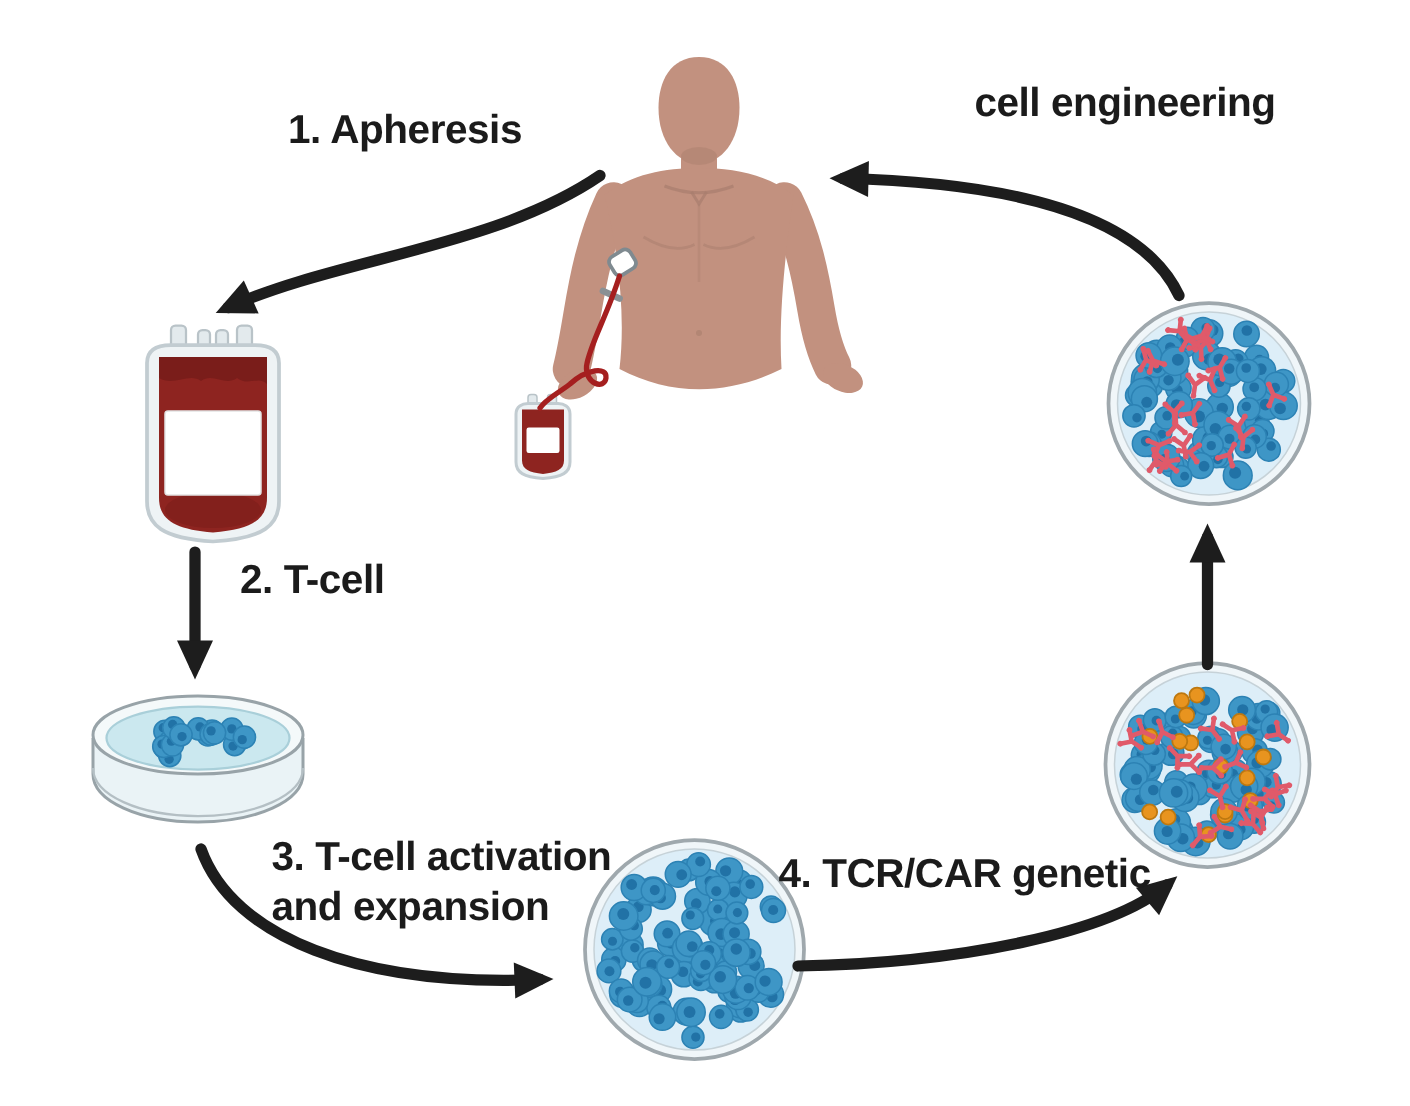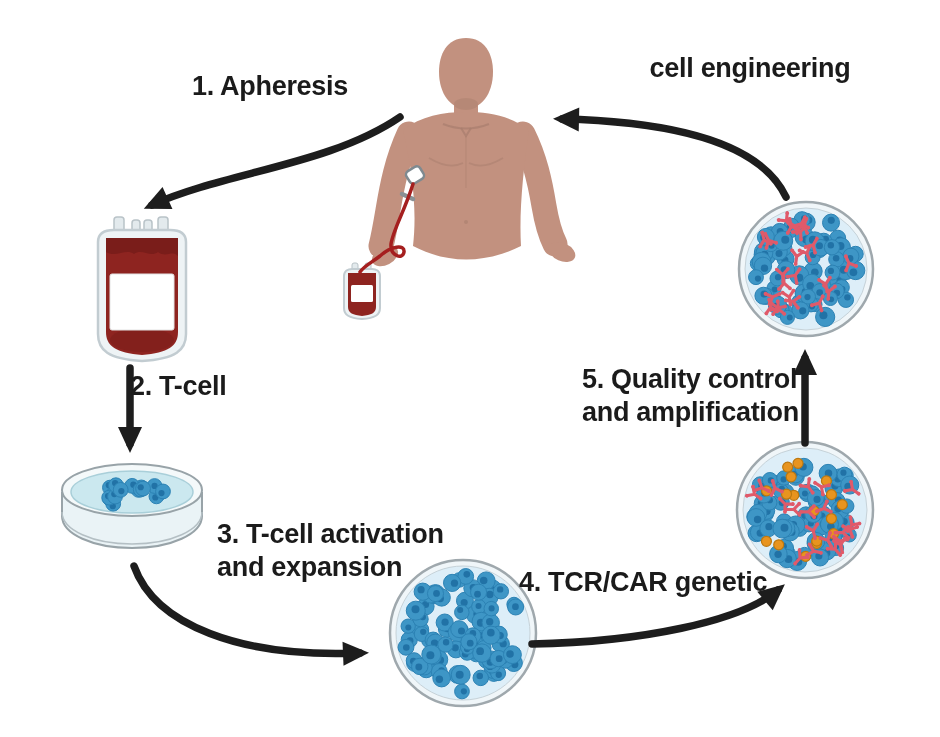--- a/index.html
+++ b/index.html
@@ -18,33 +18,29 @@
   #ah path{fill:var(--arrow,#1d1d1d);}
 </style>
 </head>
 <body>
 
 <div class="canvas">
 
   <div class="step-label center" style="left:150px;top:70px;width:240px;">
     <span>1. Apheresis</span>
   </div>
-  <div class="step-label" style="left:130px;top:370px;">
+  <div class="step-label" style="left:160px;top:370px;">
     <span>2. T-cell</span>
   </div>
-  <div class="step-label" style="left:181px;top:518px;margin-left:36px;">
+  <div class="step-label" style="left:181px;top:555px;">
     <span>3. T-cell activation</span>
     <span>and expansion</span>
   </div>
   <div class="step-label" style="left:519px;top:542px;margin-top:24px;">
     <span>4. TCR/CAR genetic</span>
-  </div>
-  <div class="step-label" style="left:582px;top:363px;">
-    <span>5. Quality control</span>
-    <span>and amplification</span>
   </div>
   <div class="step-label center" style="left:628px;top:52px;width:244px;">
     <span>cell engineering</span>
   </div>
 
   <div class="ill" style="left:365px;top:32px;width:225px;height:235px;z-index:1">
     <svg width="225" height="235" viewBox="0 0 225 235">
       <path d="M101,6 C82,6 74,22 74,40 C74,62 86,77 101,77 C116,77 128,62 128,40 C128,22 120,6 101,6 Z" fill="var(--skin)"></path>
       <rect x="89" y="62" width="24" height="28" fill="var(--skin)"></rect>
       <ellipse cx="101" cy="72" rx="12" ry="6" fill="var(--skin_shade)" opacity="0.45"></ellipse>

